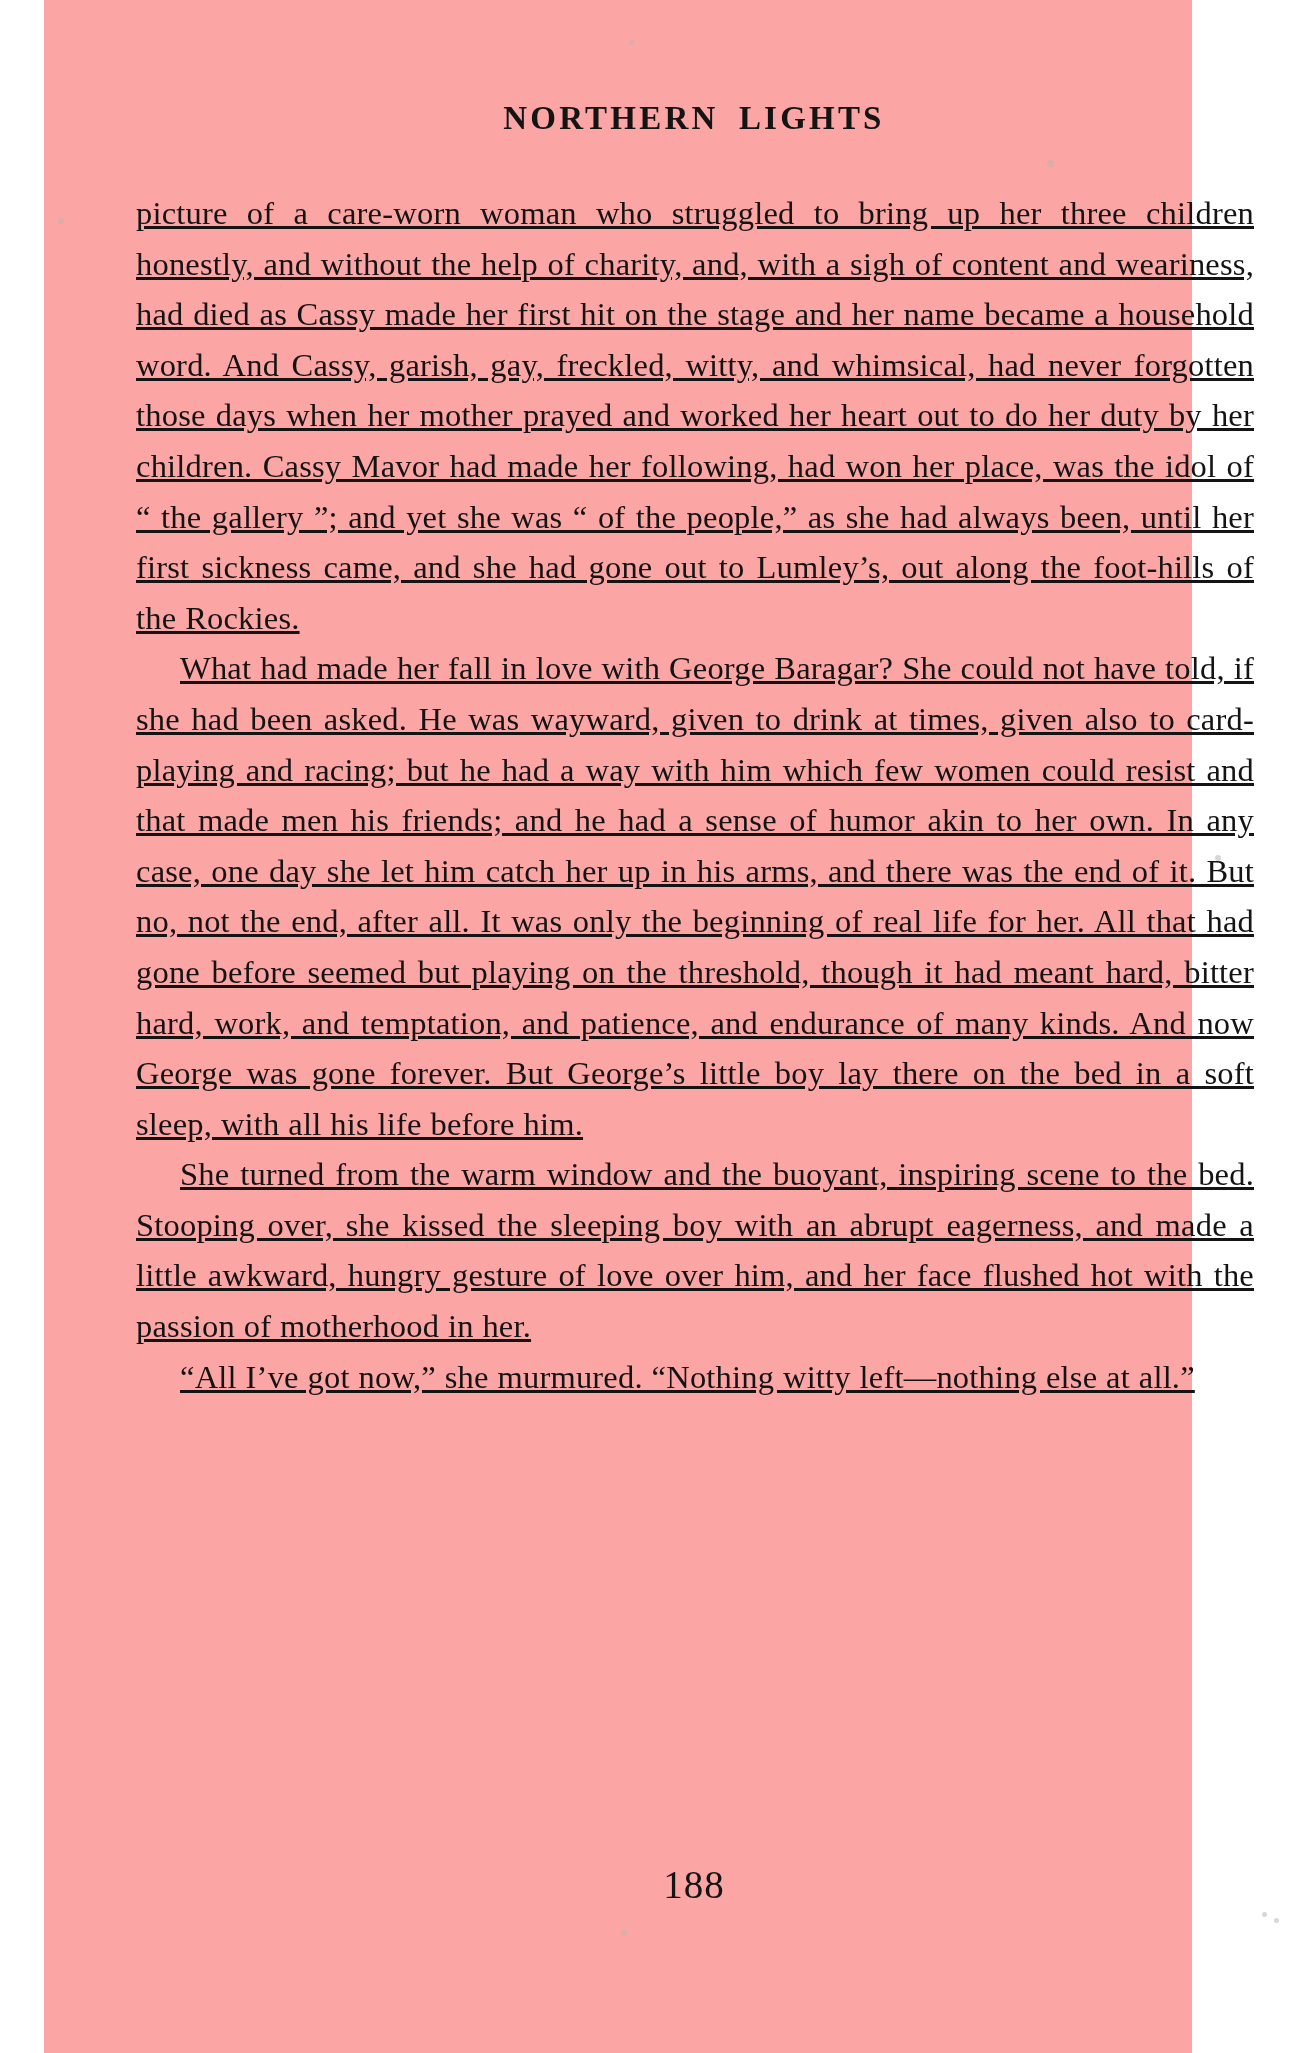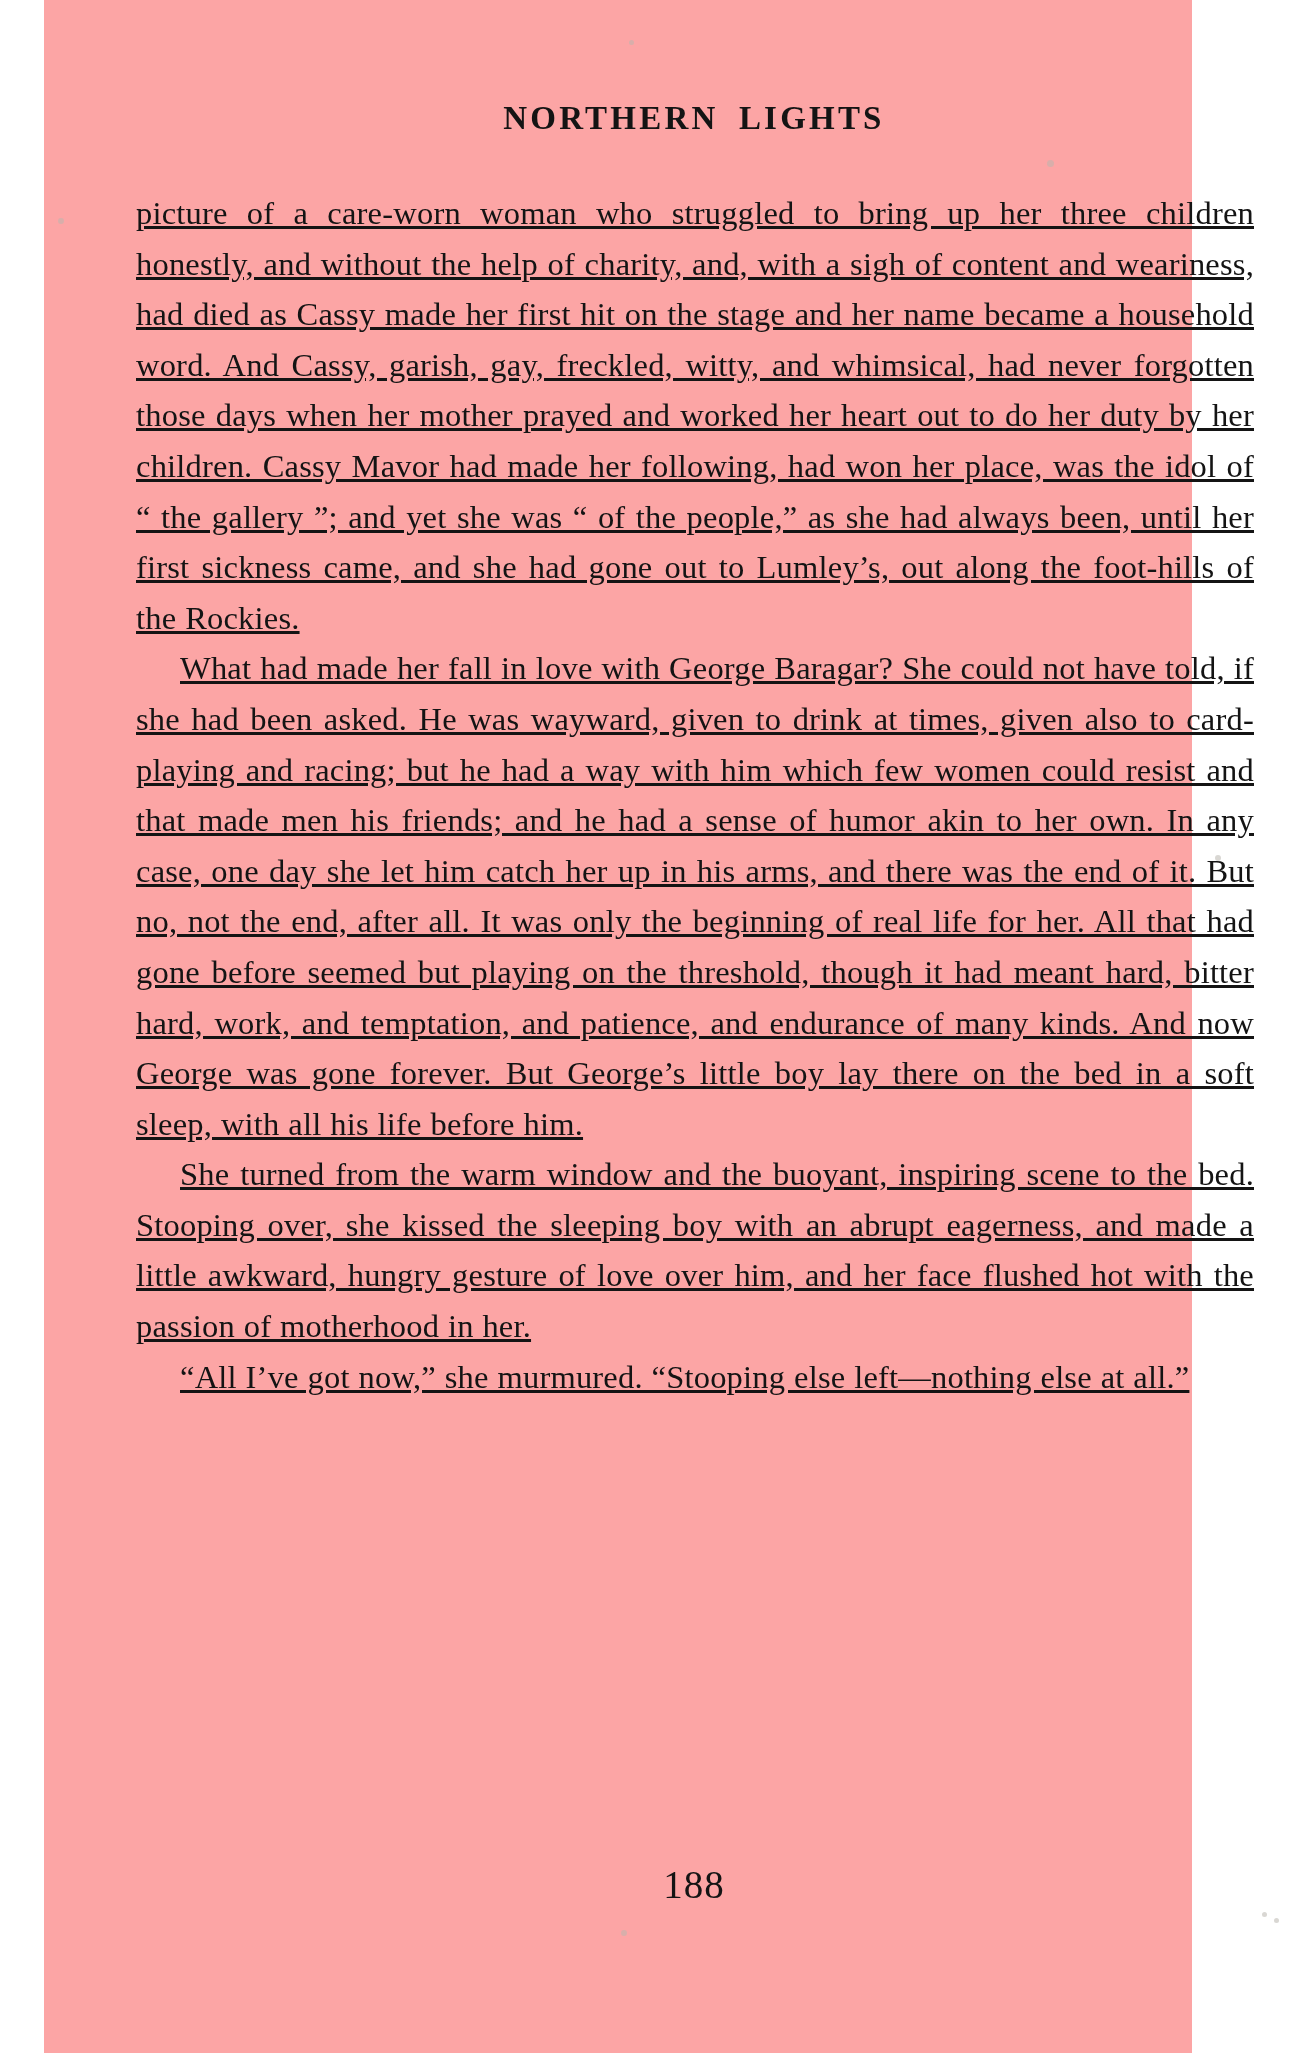--- a/index.html
+++ b/index.html
@@ -83,18 +83,18 @@
   <div class="speck" style="left:1230px;top:1918px;width:5px;height:5px;"></div>
   <div class="speck" style="left:577px;top:1930px;width:6px;height:6px;"></div>
   <div class="speck" style="left:585px;top:40px;width:5px;height:5px;"></div>
 
   <div class="running-head">NORTHERN LIGHTS</div>
 
   <div class="text-block">
     <p class="body-par">picture of a care-worn woman who struggled to bring up her three children honestly, and without the help of charity, and, with a sigh of content and weariness, had died as Cassy made her first hit on the stage and her name became a household word.  And Cassy, garish, gay, freckled, witty, and whimsical, had never forgotten those days when her mother prayed and worked her heart out to do her duty by her children.  Cassy Mavor had made her following, had won her place, was the idol of “ the gallery ”; and yet she was “ of the people,” as she had always been, until her first sickness came, and she had gone out to Lumley’s, out along the foot-hills of the Rockies.</p>
     <p class="body-par indent">What had made her fall in love with George Baragar? She could not have told, if she had been asked.  He was wayward, given to drink at times, given also to card-playing and racing; but he had a way with him which few women could resist and that made men his friends; and he had a sense of humor akin to her own. In any case, one day she let him catch her up in his arms, and there was the end of it.  But no, not the end, after all.  It was only the beginning of real life for her. All that had gone before seemed but playing on the threshold, though it had meant hard, bitter hard, work, and temptation, and patience, and endurance of many kinds.  And now George was gone forever.  But George’s little boy lay there on the bed in a soft sleep, with all his life before him.</p>
     <p class="body-par indent">She turned from the warm window and the buoyant, inspiring scene to the bed.  Stooping over, she kissed the sleeping boy with an abrupt eagerness, and made a little awkward, hungry gesture of love over him, and her face flushed hot with the passion of motherhood in her.</p>
-    <p class="body-par indent">“All I’ve got now,” she murmured.  “Stooping else left—nothing else at all.”</p>
+    <p class="body-par indent">“All I’ve got now,” she murmured.  “Nothing witty left—nothing else at all.”</p>
   </div>
 
   <div class="folio">188</div>
 
 </div>
 
 </body></html>

